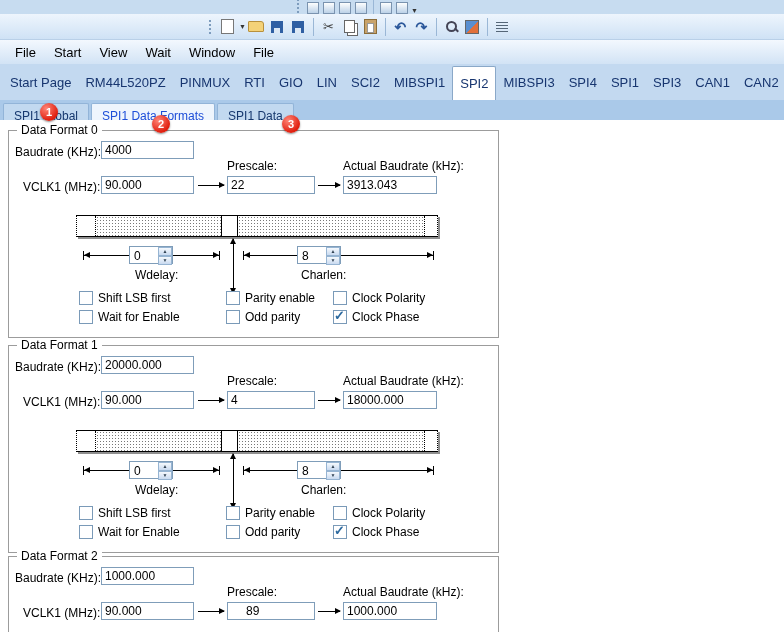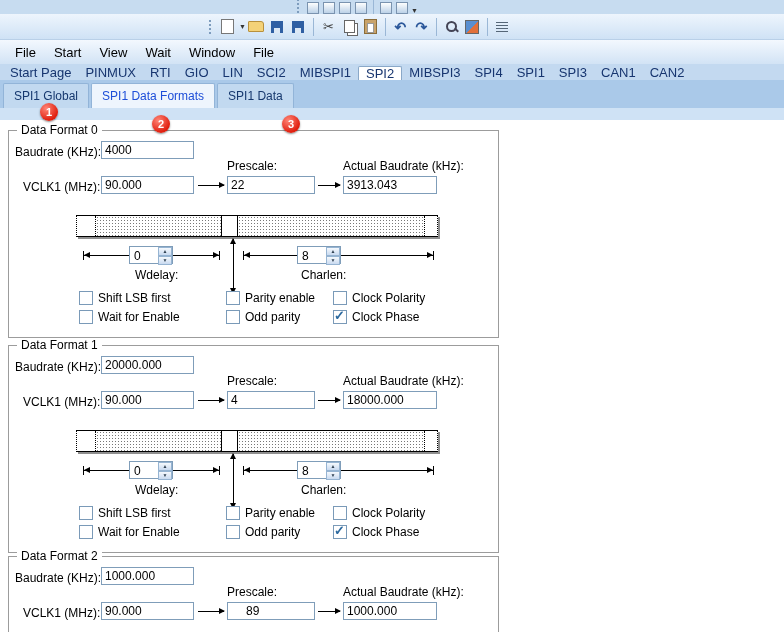--- a/index.html
+++ b/index.html
@@ -26,21 +26,21 @@
   .i-paste i::after{content:'';position:absolute;left:2px;top:3px;width:5px;height:8px;background:#fff;border:1px solid #999}
   .i-undo i,.i-redo i{font-size:14px;color:#2b579a;line-height:14px;font-weight:bold}
   .i-find i{width:7px;height:7px;border:2px solid #445;border-radius:50%;position:relative}
   .i-find i::after{content:'';position:absolute;left:6px;top:6px;width:5px;height:2px;background:#445;transform:rotate(45deg)}
   .i-gen i{width:12px;height:12px;background:linear-gradient(135deg,#5a8fd0 50%,#e2703a 50%);border:1px solid #666}
   .i-list i{width:12px;height:10px;background:repeating-linear-gradient(#567 0 1px,transparent 1px 3px)}
 
   #menubar{height:24px;background:linear-gradient(#f3f8fe,#d2e3f5);display:flex;align-items:center;padding-left:6px}
   .menu-item{padding:2px 9px;color:#000;cursor:default}
 
-  #tabbar{height:16px;background:#c3d9f0;display:flex;align-items:stretch;padding-left:3px;overflow:hidden;white-space:nowrap}
+  #tabbar{height:36px;background:#c3d9f0;display:flex;align-items:stretch;padding-left:3px;overflow:hidden;white-space:nowrap}
   .tab{display:flex;align-items:center;padding:0 7px;color:#17356f;cursor:default}
   .tab.active{background:#fff;border:1px solid #8aa8c8;border-bottom:none;border-radius:2px 2px 0 0;margin-top:2px}
 
   #subtabs{height:28px;background:#aac9e9;display:flex;align-items:stretch;padding-left:2px;font-size:12px}
   .subtab{display:flex;align-items:center;padding:0 10px;margin:3px 1px 0;color:#16386e;background:#c2d9f0;border:1px solid #92b4d8;border-bottom:none;border-radius:2px 2px 0 0;cursor:default}
   .subtab.active{background:#eef5fd;color:#1d4ed8}
 
   .badge{position:absolute;width:18px;height:18px;border-radius:50%;z-index:30;
          background:radial-gradient(circle at 35% 30%,#ff8576,#e01e0e 70%);
          color:#fff;font-size:11px;font-weight:bold;display:flex;align-items:center;justify-content:center;
@@ -163,20 +163,21 @@
   <span class="menu-item">File</span>
   <span class="menu-item">Start</span>
   <span class="menu-item">View</span>
   <span class="menu-item">Wait</span>
   <span class="menu-item">Window</span>
   <span class="menu-item">File</span>
 </div>
 
 <div id="tabbar">
   <span class="tab">Start Page</span>
+  <span class="tab">RM44L520PZ</span>
   <span class="tab">PINMUX</span>
   <span class="tab">RTI</span>
   <span class="tab">GIO</span>
   <span class="tab">LIN</span>
   <span class="tab">SCI2</span>
   <span class="tab">MIBSPI1</span>
   <span class="tab active">SPI2</span>
   <span class="tab">MIBSPI3</span>
   <span class="tab">SPI4</span>
   <span class="tab">SPI1</span>

